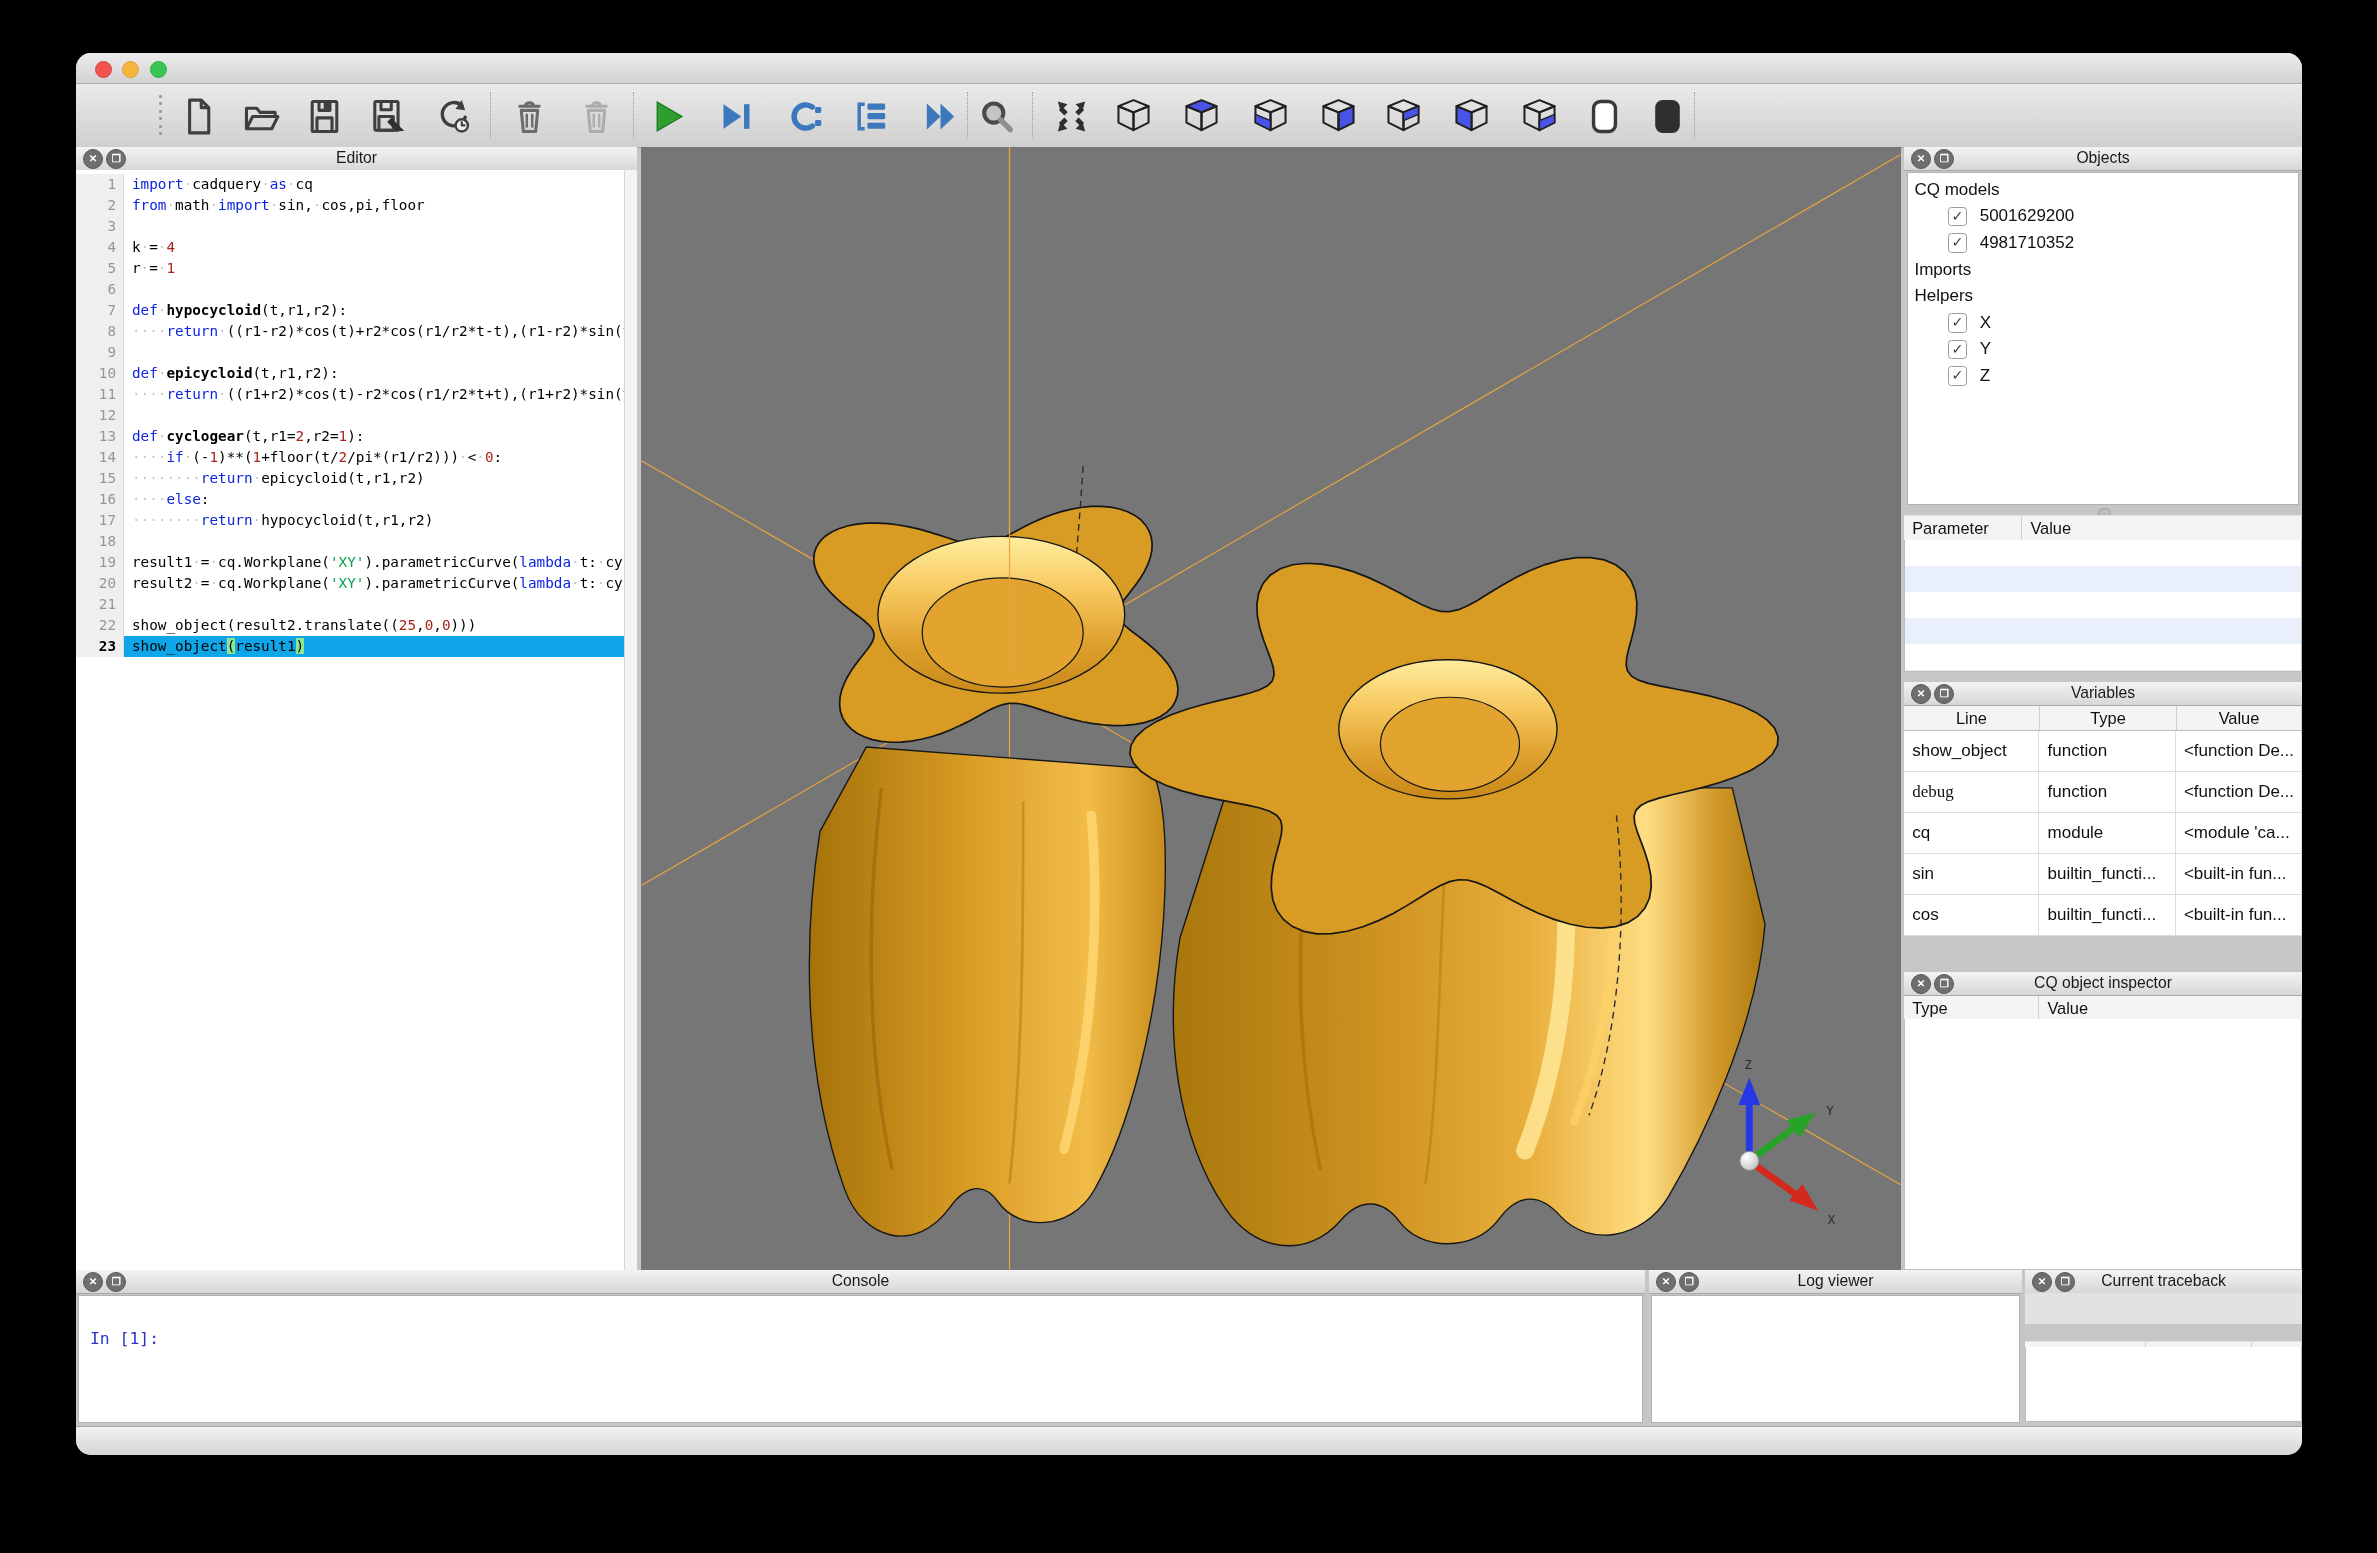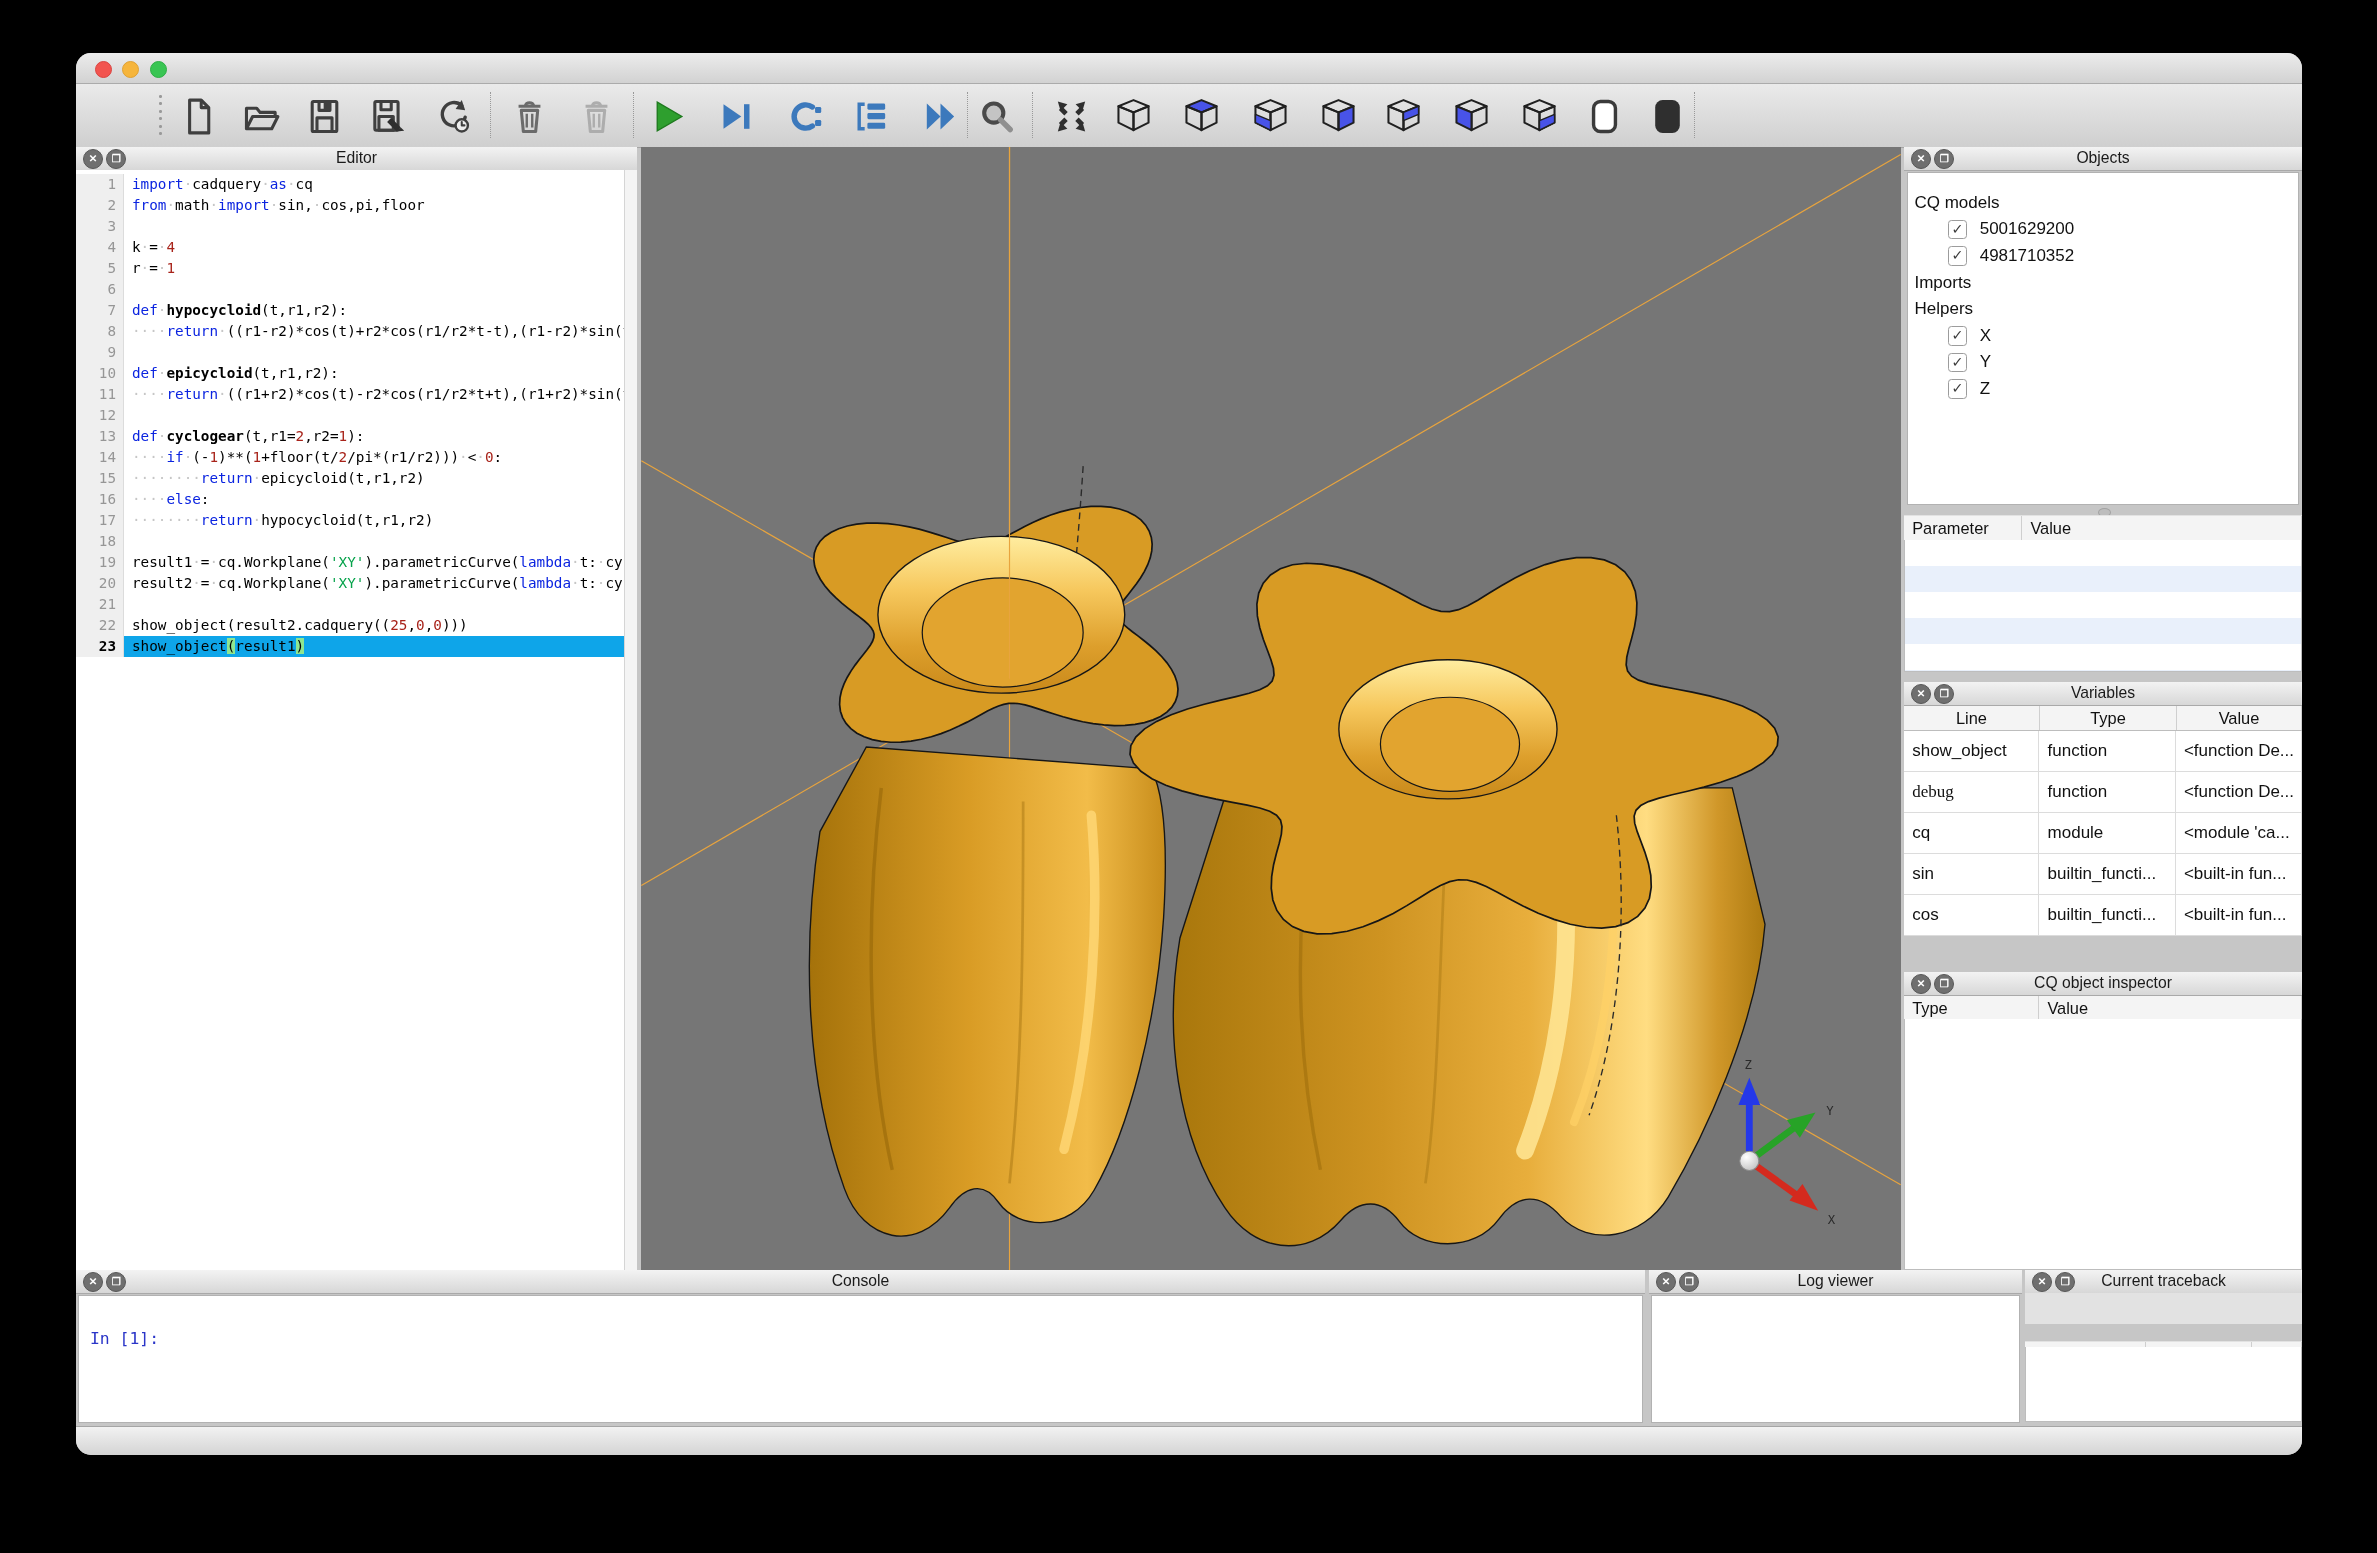--- a/index.html
+++ b/index.html
@@ -315,21 +315,21 @@
         <div class="cl"><span class="ln">12</span><span class="ct"></span></div>
         <div class="cl"><span class="ln">13</span><span class="ct"><span class="tk-k">def</span><span class="tk-w">·</span><span class="tk-d">cyclogear</span><span class="tk-p">(t,r1=</span><span class="tk-n">2</span><span class="tk-p">,r2=</span><span class="tk-n">1</span><span class="tk-p">):</span></span></div>
         <div class="cl"><span class="ln">14</span><span class="ct"><span class="tk-w">····</span><span class="tk-k">if</span><span class="tk-w">·</span><span class="tk-p">(-</span><span class="tk-n">1</span><span class="tk-p">)**(</span><span class="tk-n">1</span><span class="tk-p">+floor(t/</span><span class="tk-n">2</span><span class="tk-p">/pi*(r1/r2)))</span><span class="tk-w">·</span><span class="tk-p">&lt;</span><span class="tk-w">·</span><span class="tk-n">0</span><span class="tk-p">:</span></span></div>
         <div class="cl"><span class="ln">15</span><span class="ct"><span class="tk-w">········</span><span class="tk-k">return</span><span class="tk-w">·</span><span class="tk-p">epicycloid(t,r1,r2)</span></span></div>
         <div class="cl"><span class="ln">16</span><span class="ct"><span class="tk-w">····</span><span class="tk-k">else</span><span class="tk-p">:</span></span></div>
         <div class="cl"><span class="ln">17</span><span class="ct"><span class="tk-w">········</span><span class="tk-k">return</span><span class="tk-w">·</span><span class="tk-p">hypocycloid(t,r1,r2)</span></span></div>
         <div class="cl"><span class="ln">18</span><span class="ct"></span></div>
         <div class="cl"><span class="ln">19</span><span class="ct"><span class="tk-p">result1</span><span class="tk-w">·</span><span class="tk-p">=</span><span class="tk-w">·</span><span class="tk-p">cq.Workplane(</span><span class="tk-s">'XY'</span><span class="tk-p">).parametricCurve(</span><span class="tk-k">lambda</span><span class="tk-w">·</span><span class="tk-p">t:</span><span class="tk-w">·</span><span class="tk-p">cyclogear(t,k,r))</span></span></div>
         <div class="cl"><span class="ln">20</span><span class="ct"><span class="tk-p">result2</span><span class="tk-w">·</span><span class="tk-p">=</span><span class="tk-w">·</span><span class="tk-p">cq.Workplane(</span><span class="tk-s">'XY'</span><span class="tk-p">).parametricCurve(</span><span class="tk-k">lambda</span><span class="tk-w">·</span><span class="tk-p">t:</span><span class="tk-w">·</span><span class="tk-p">cyclogear(t,k,r))</span></span></div>
         <div class="cl"><span class="ln">21</span><span class="ct"></span></div>
-        <div class="cl"><span class="ln">22</span><span class="ct"><span class="tk-p">show_object(result2.cadquery((</span><span class="tk-n">25</span><span class="tk-p">,</span><span class="tk-n">0</span><span class="tk-p">,</span><span class="tk-n">0</span><span class="tk-p">)))</span></span></div>
+        <div class="cl"><span class="ln">22</span><span class="ct"><span class="tk-p">show_object(result2.translate((</span><span class="tk-n">25</span><span class="tk-p">,</span><span class="tk-n">0</span><span class="tk-p">,</span><span class="tk-n">0</span><span class="tk-p">)))</span></span></div>
         <div class="cl cur"><span class="ln">23</span><span class="ct"><span class="tk-p">show_object</span><span class="tk-g">(</span><span class="tk-p">result1</span><span class="tk-g">)</span></span></div>
       </div>
     <div id="vscroll"></div>
   </div>
 
   <div id="viewport">
     <svg width="1260" height="1123" viewBox="0 0 1847 1647">
       <defs>
         <linearGradient id="goldL" x1="0" y1="0" x2="1" y2="0">
           <stop offset="0" stop-color="#A5720A"></stop>
@@ -405,21 +405,21 @@
 
   <div id="rightcol">
 
     <div class="rpanel" style="top:0;height:359px;">
       <div class="phead">
         <div class="pbtn close">✕</div>
         <div class="pbtn float">❐</div>
         <span>Objects</span>
       </div>
       <div class="pwhite" style="left:2.7px;top:24.6px;right:2.7px;bottom:1.4px;">
-          <div id="objtree" style="padding-top:17px;">
+          <div id="objtree" style="padding-top:4px;">
             <div class="tree-row grp">
               <span>CQ models</span>
             </div>
             <div class="tree-row">
               <span class="cb">✓</span>
               <span>5001629200</span>
             </div>
             <div class="tree-row">
               <span class="cb">✓</span>
               <span>4981710352</span>

